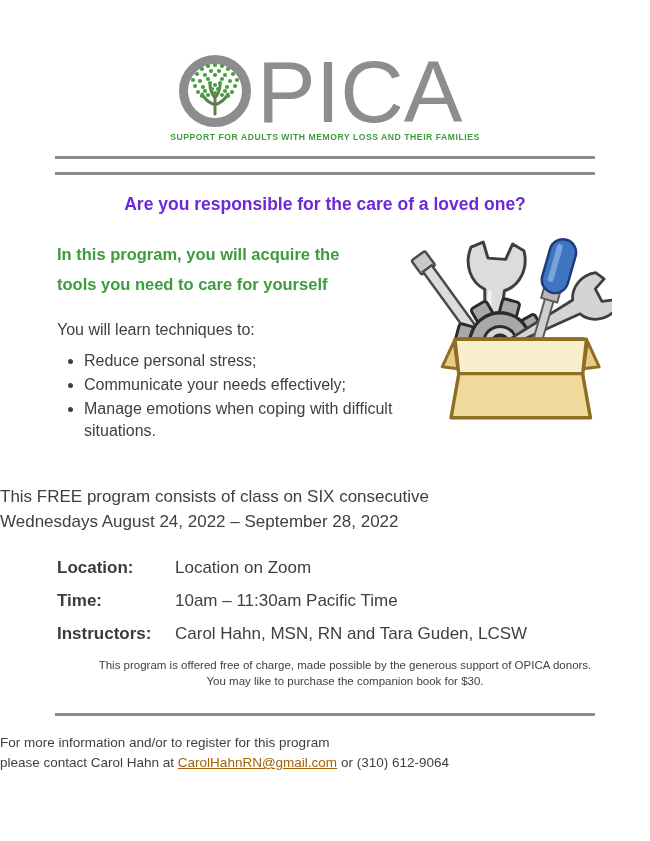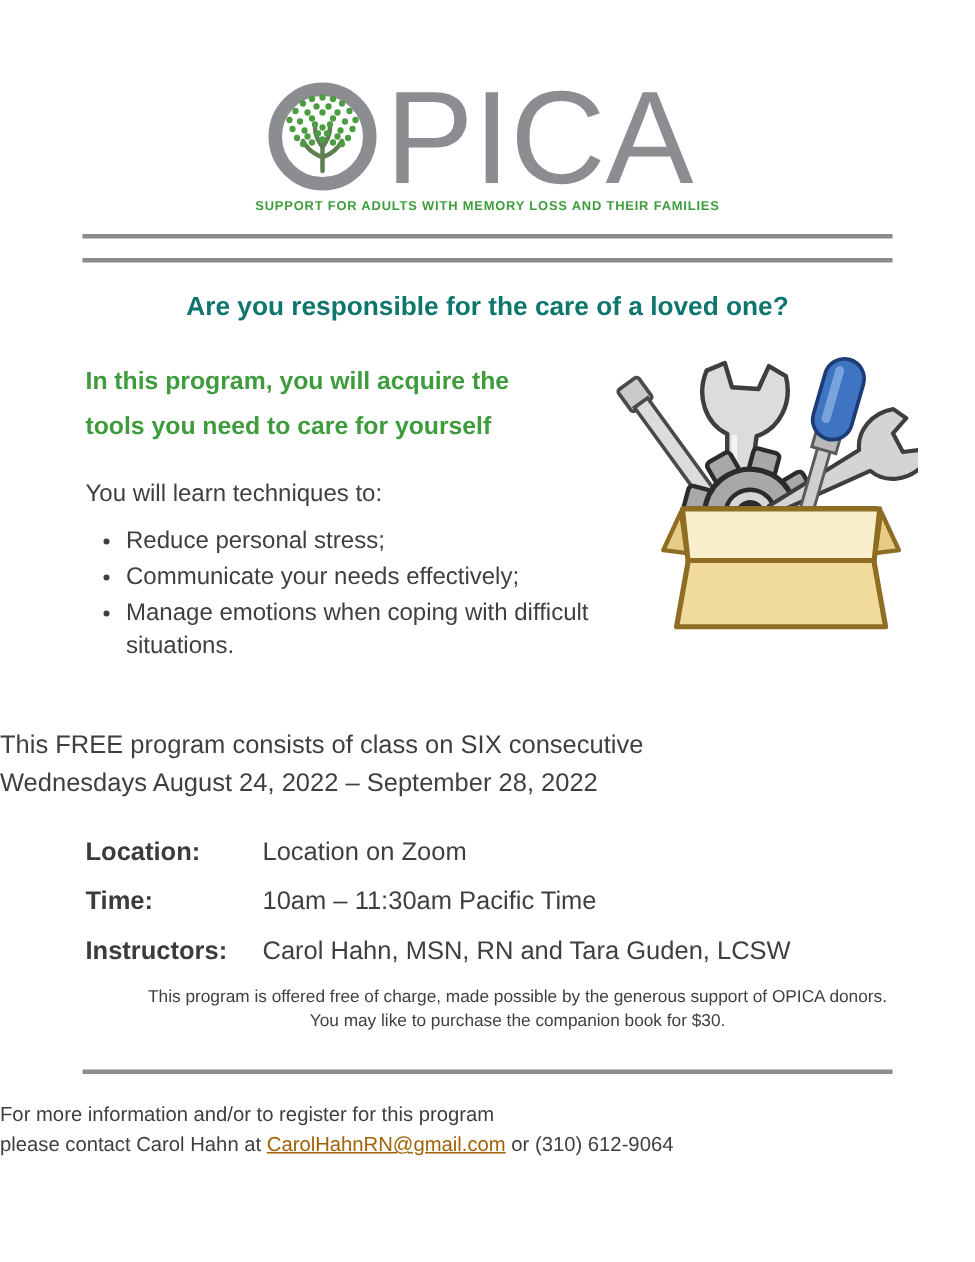--- a/index.html
+++ b/index.html
@@ -43,21 +43,21 @@
     font-weight: bold;
     letter-spacing: -0.5px;
     margin-top: 15px;
     margin-bottom: 15px;
   }
 
   .question {
     text-align: center;
     font-weight: bold;
     font-size: 17.5px;
-    color: #0f766e;
+    color: #6d28d9;
     margin-top: 19px;
   }
 
   
   .two-col {
     display: flex;
     align-items: flex-start;
     padding-left: 57px;
     padding-right: 38px;
     margin-top: 16px;

